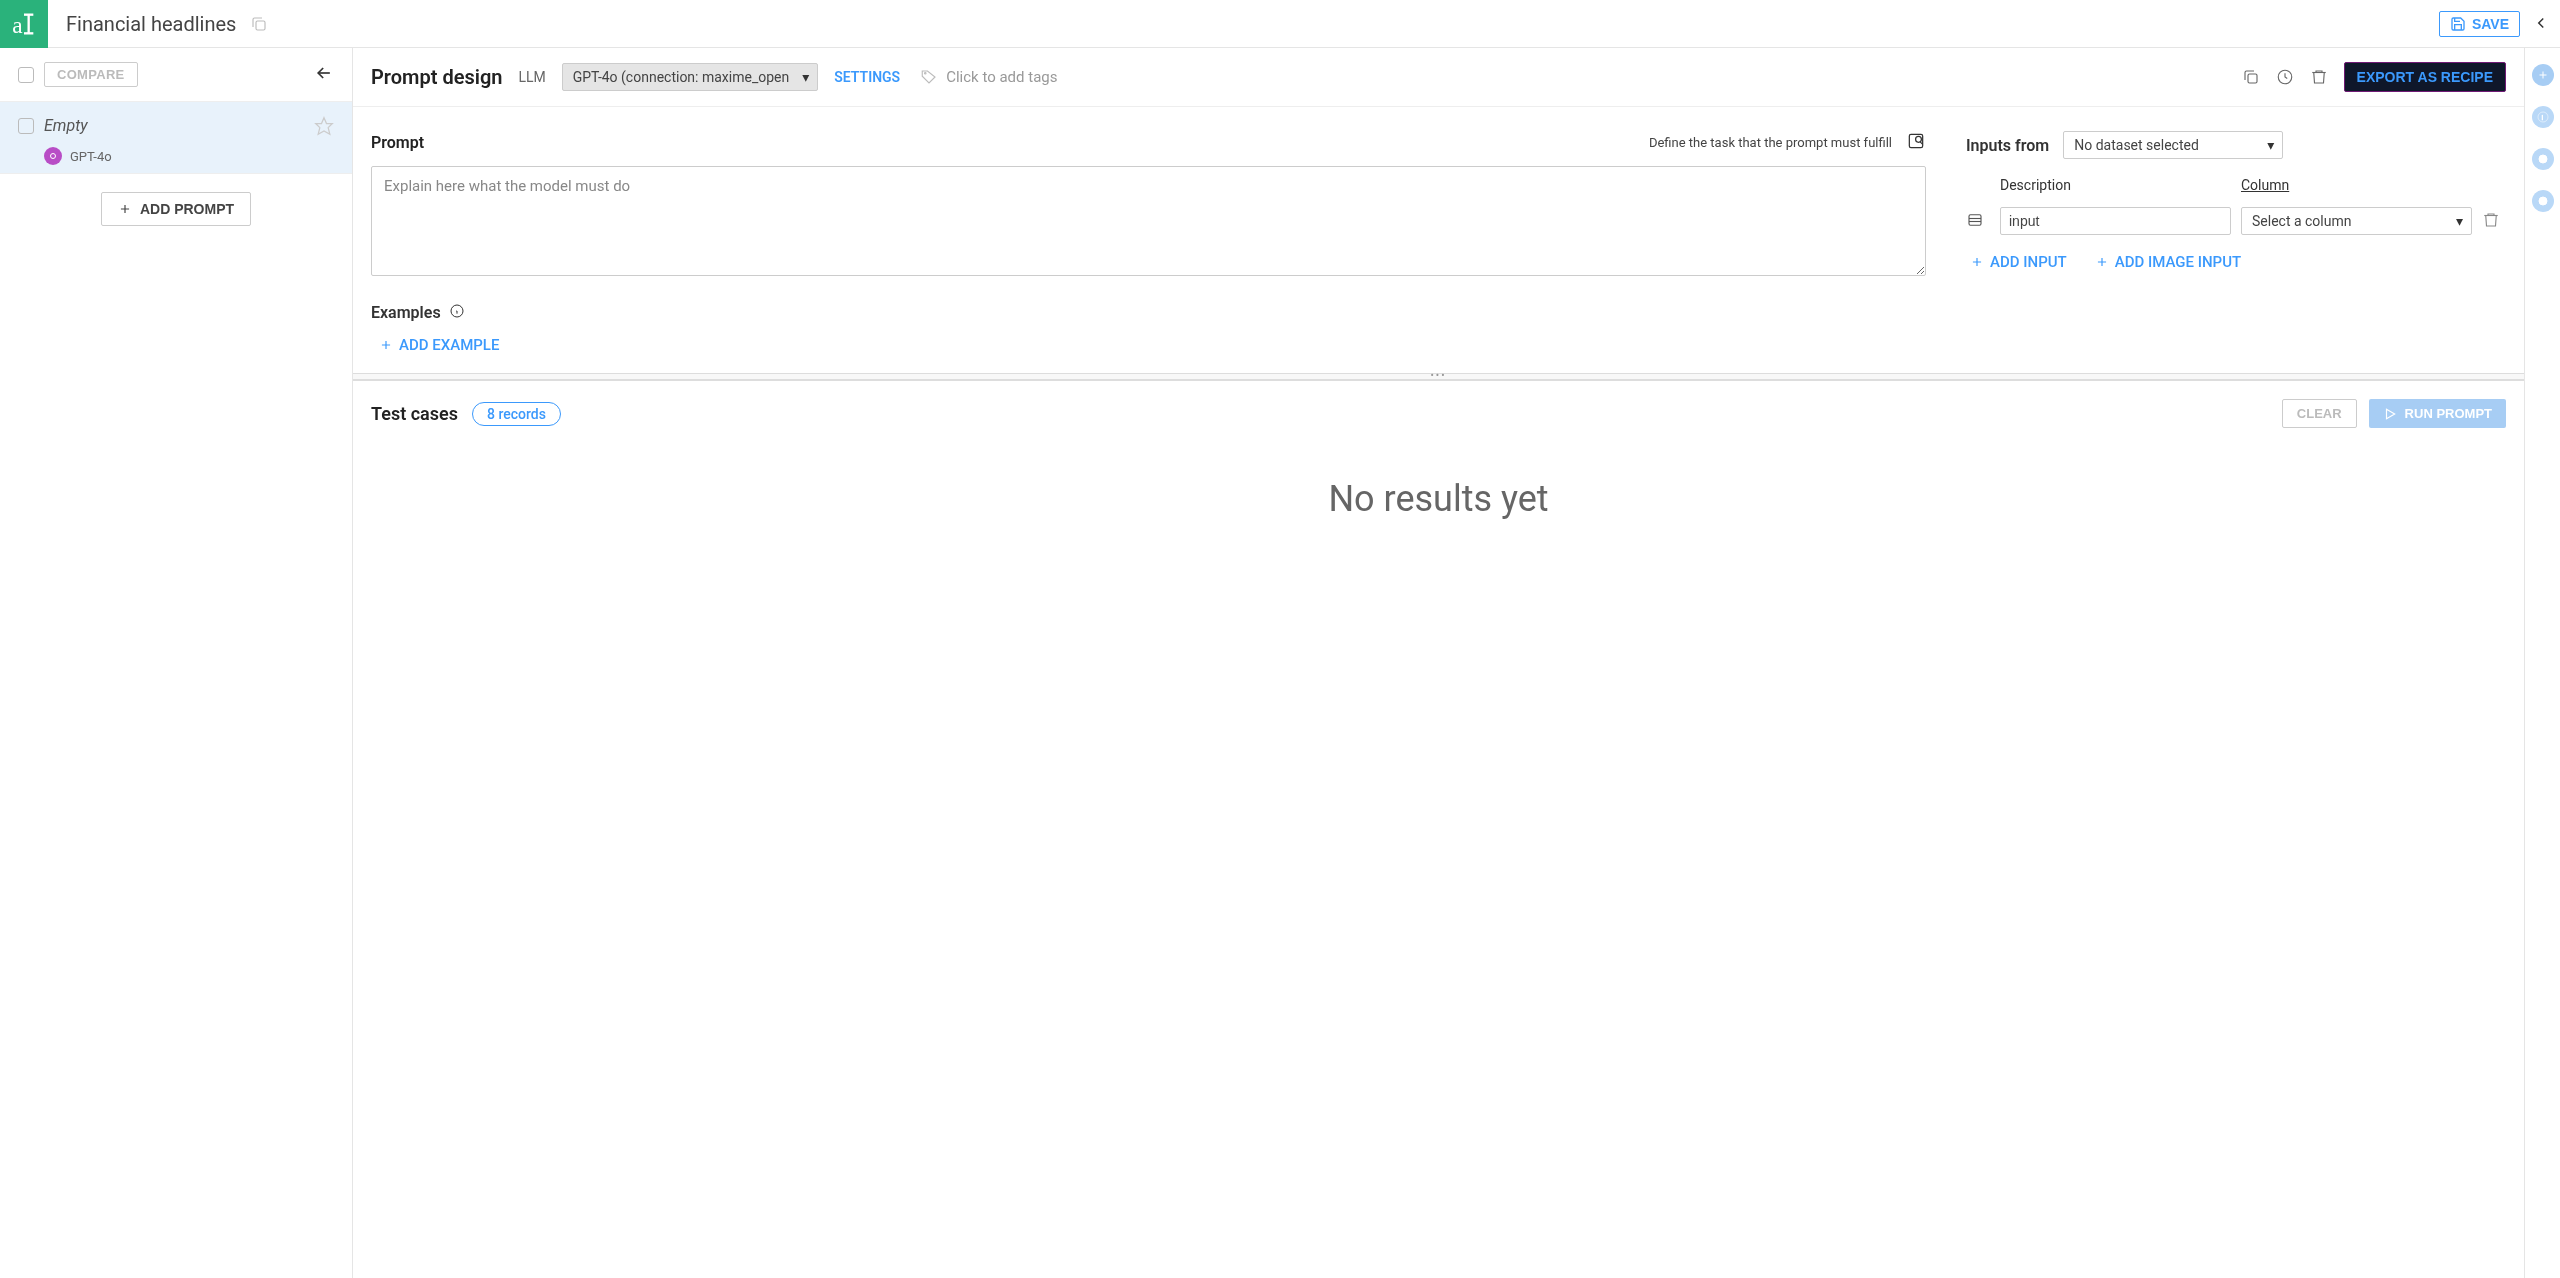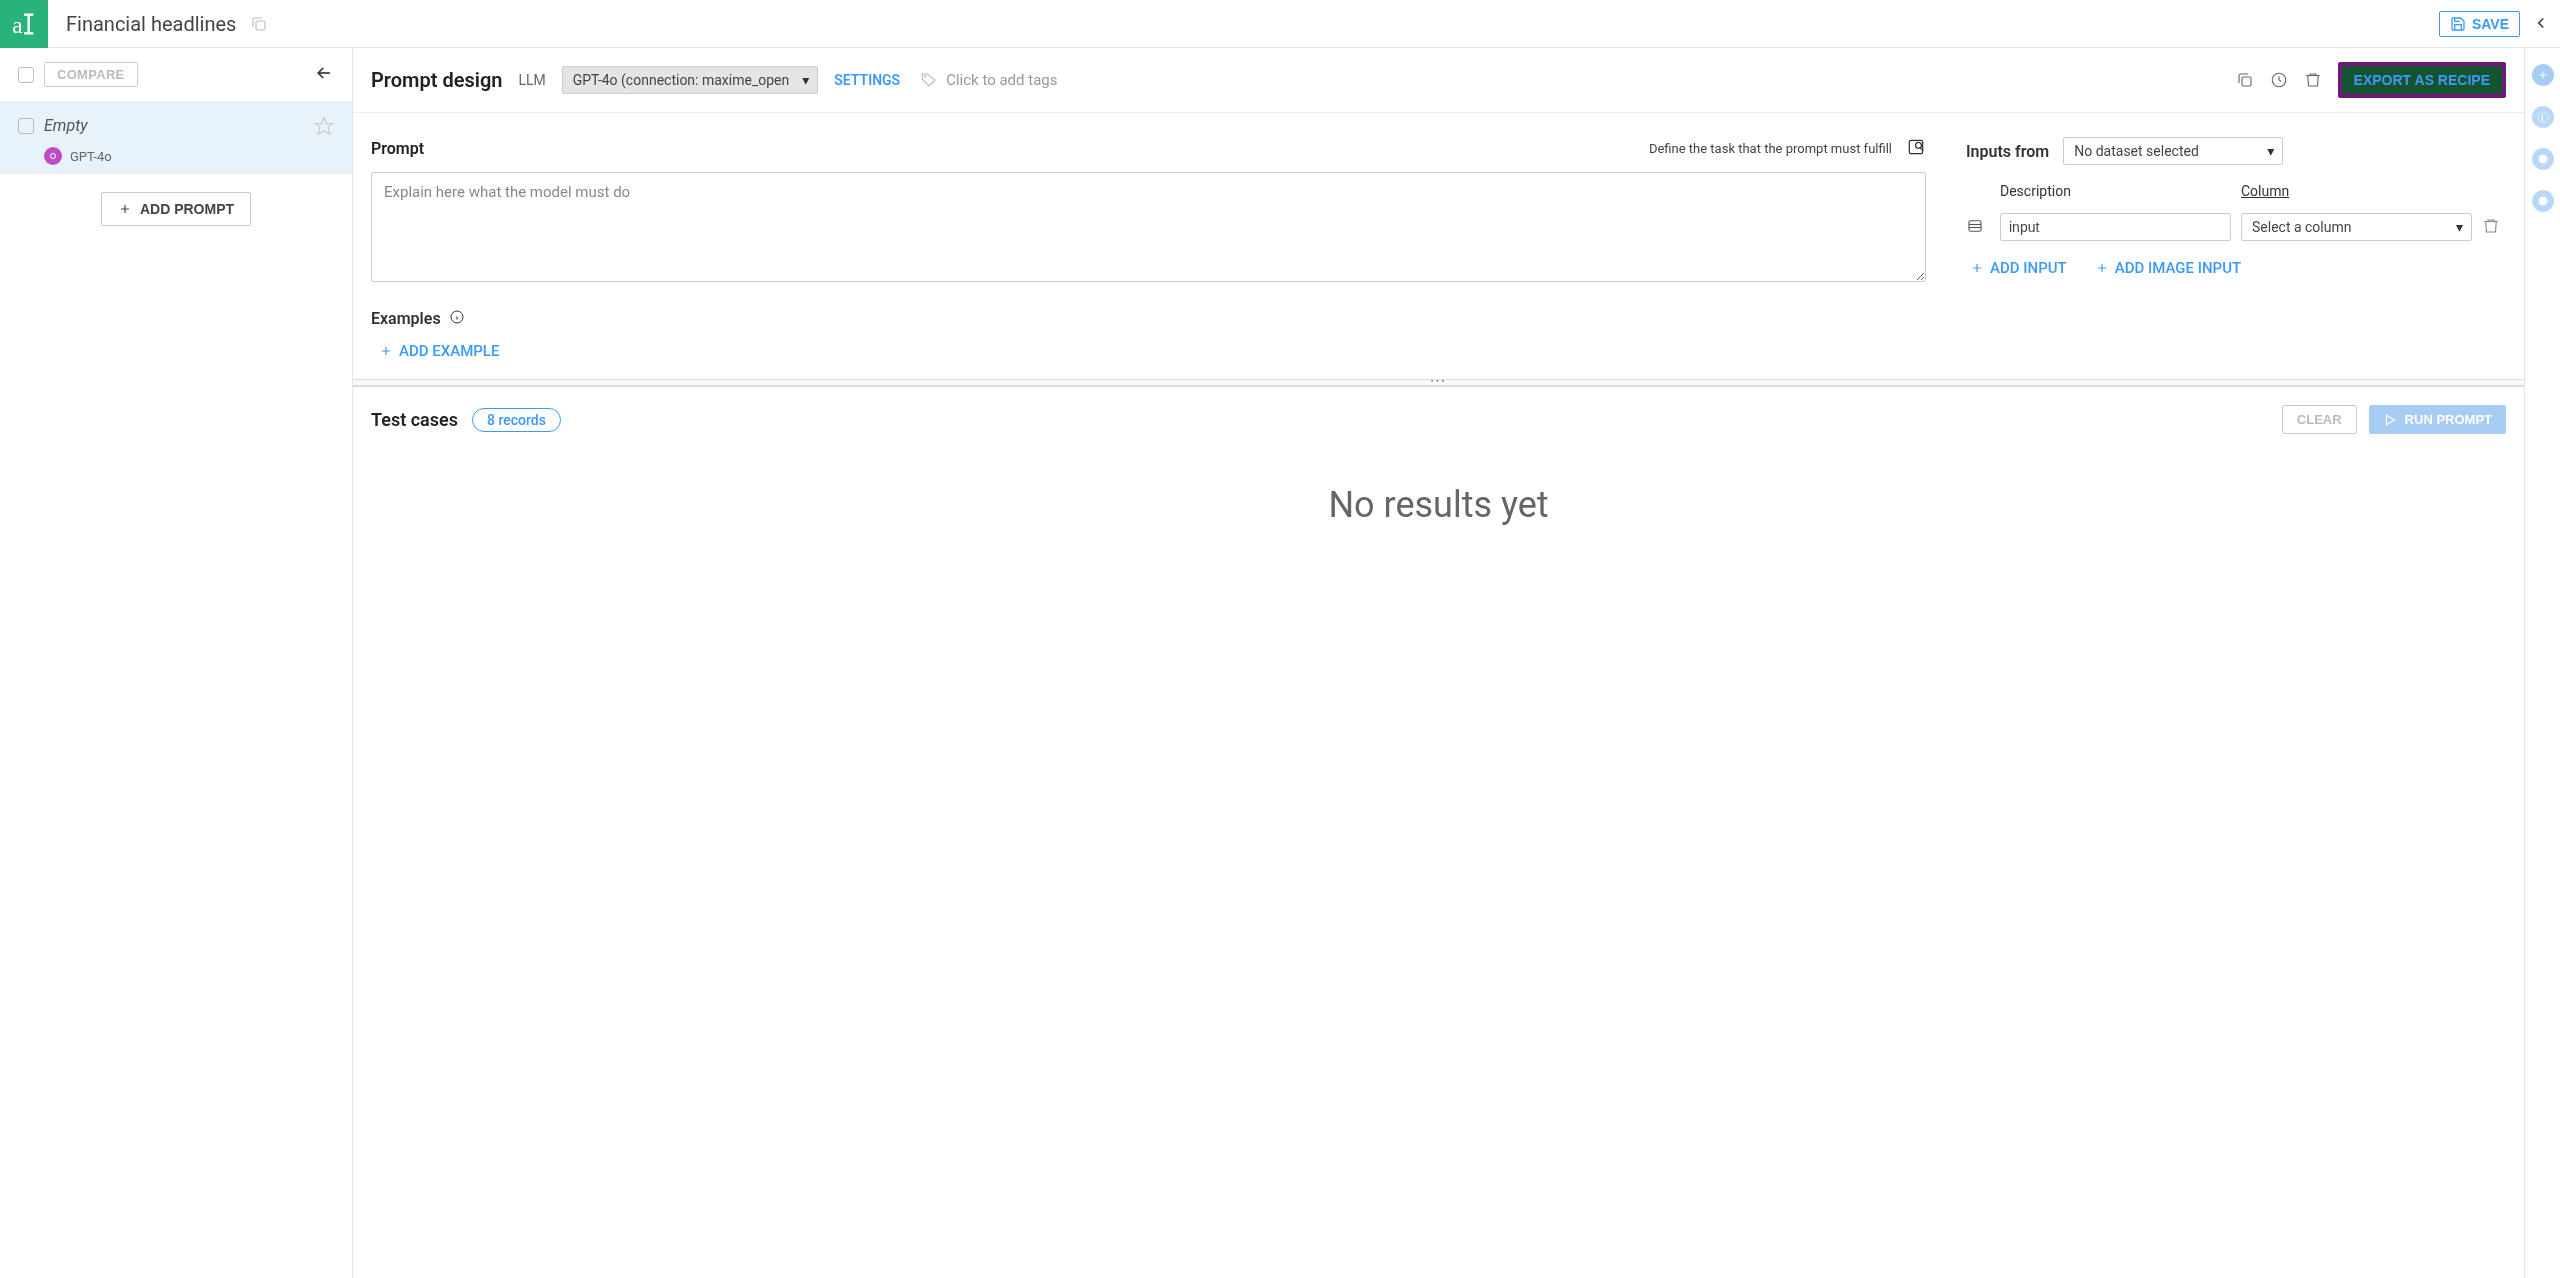--- a/index.html
+++ b/index.html
@@ -80,21 +80,21 @@
 }
 .llm-select::after { content: "▾"; position: absolute; right: 8px; color: #333; }
 .settings-link { color: #3b99fc; font-weight: 600; font-size: 14px; cursor: pointer; }
 .tag-area { display: inline-flex; align-items: center; gap: 8px; color: #bbb; margin-left: 4px; }
 .tag-area svg { width: 18px; height: 18px; stroke: #bbb; fill: none; }
 .tag-placeholder { font-size: 15px; color: #999; }
 .main-header-actions { margin-left: auto; display: flex; align-items: center; gap: 16px; }
 .icon-btn { color: #666; cursor: pointer; display: inline-flex; }
 .icon-btn svg { width: 18px; height: 18px; stroke: #666; fill: none; }
 .export-btn {
-  border: 4px solid #701a75; color: #3b99fc; background: #14532d; padding: 6px 12px; font-size: 14px;
+  border: 1px solid #701a75; color: #3b99fc; background: #0f172a; padding: 6px 12px; font-size: 14px;
   font-weight: 600; border-radius: 2px; cursor: pointer; text-align: center;
 }
 
 
 .design { display: flex; padding: 24px 18px 18px; gap: 40px; }
 .design-left { flex: 1; min-width: 0; }
 .design-right { width: 540px; flex-shrink: 0; }
 
 .field-row { display: flex; align-items: center; justify-content: space-between; margin-bottom: 12px; }
 .field-label { font-size: 16px; font-weight: 600; color: #222; }

